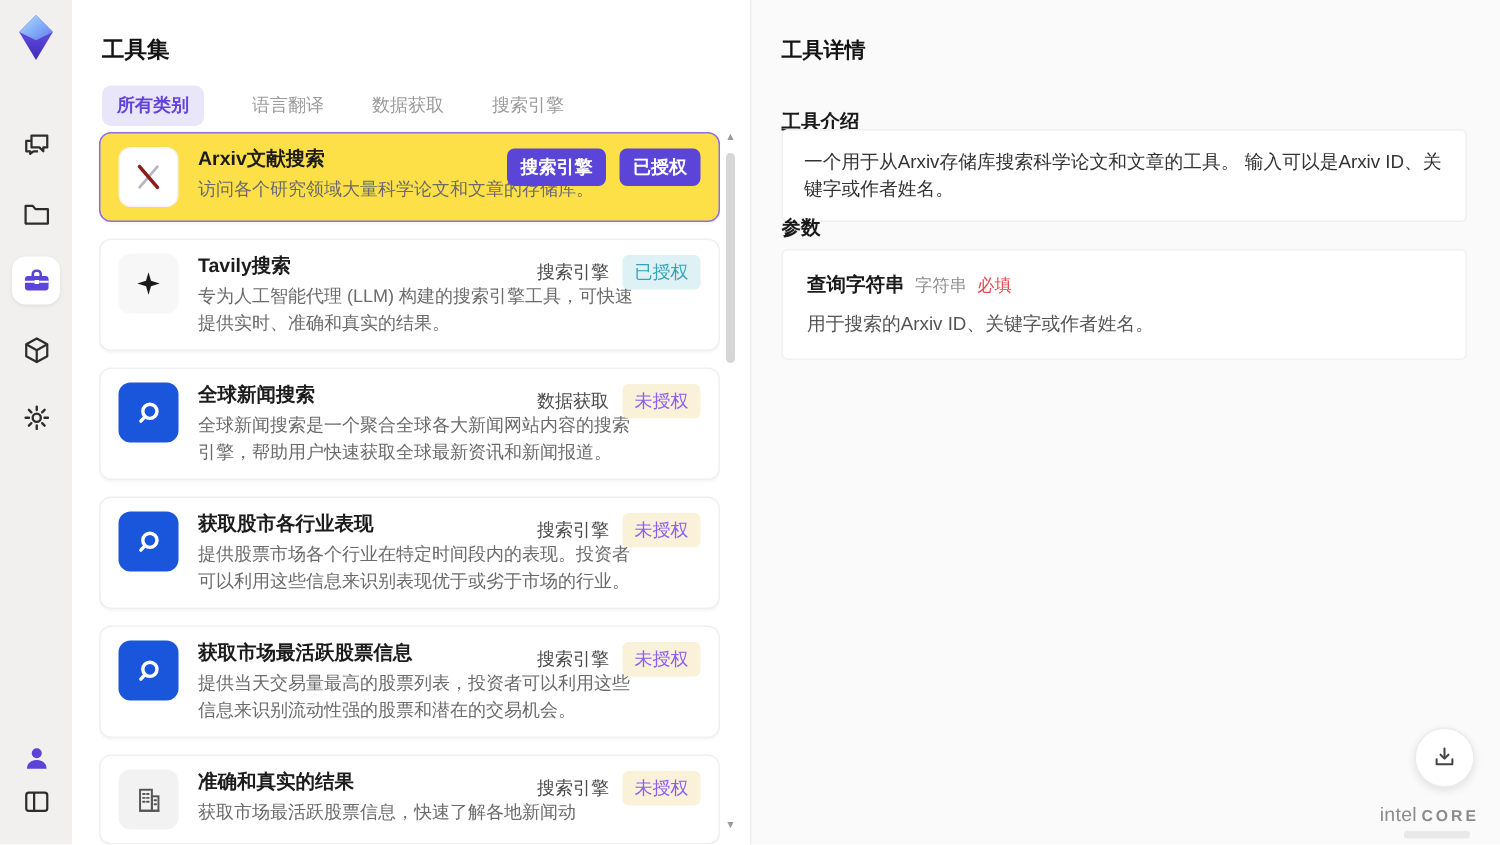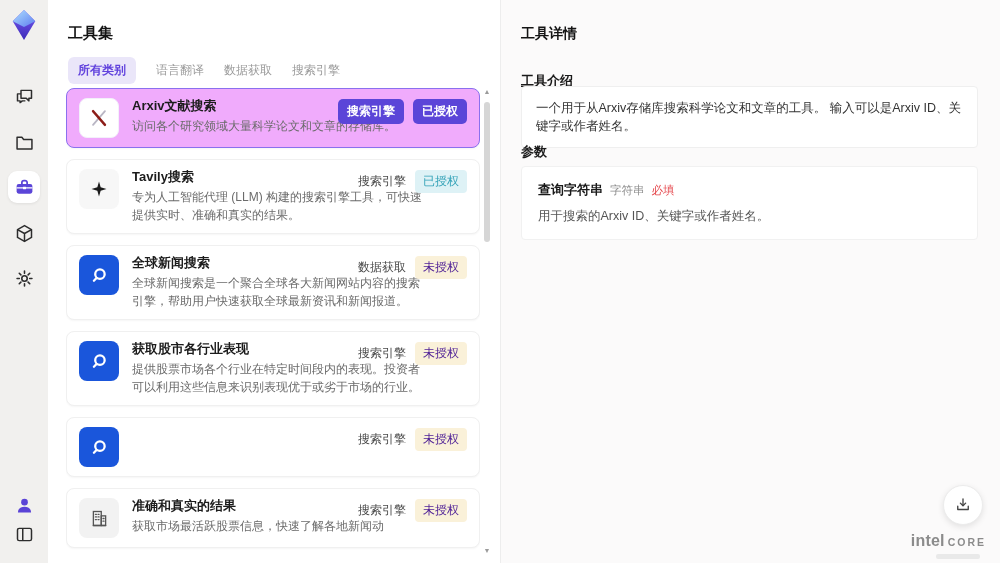--- a/index.html
+++ b/index.html
@@ -11,43 +11,43 @@
   .rail { position:absolute; left:0; top:0; width:48px; height:563px; background:#f1f0ee; z-index:5; }
   .rail-logo { position:absolute; top:8px; left:9px; width:30px; height:34px; }
   .rail-btn { position:absolute; left:8px; width:32px; height:32px; display:flex; align-items:center; justify-content:center;
     border-radius:9px; cursor:pointer; }
   .rail-btn svg { width:21px; height:21px; }
   .rail-btn.active { background:#ffffff; box-shadow:0 1px 3px rgba(0,0,0,.08); }
 
   
   .tools-panel { position:absolute; left:48px; top:0; width:452px; height:563px; background:#ffffff; }
   .tools-title { position:absolute; left:20px; top:24px; font-size:15px; font-weight:700; color:#141414; }
-  .tabs { position:absolute; left:20px; top:57px; display:flex; align-items:center; gap:20px; }
+  .tabs { position:absolute; left:20px; top:57px; display:flex; align-items:center; gap:32px; }
   .tab { font-size:12px; color:#9b9b9b; cursor:pointer; white-space:nowrap; }
   .tab.active { background:#eae6f9; color:#6142dd; font-weight:700; padding:5px 10px; border-radius:6px; }
 
   .tool-list { position:absolute; left:18px; top:88px; width:414px; height:475px; overflow:hidden; }
   .card { position:relative; background:#fff; border:1px solid #f0f0f0; border-radius:8px;
     padding:9px 12px; margin-bottom:11px; display:flex; box-shadow:0 1px 2px rgba(0,0,0,.04); cursor:pointer; }
-  .card.selected { background:#f0abfc; border:1.5px solid #8a70ee; }
+  .card.selected { background:#fde047; border:1.5px solid #8a70ee; }
   .tool-icon { flex:0 0 40px; width:40px; height:40px; border-radius:8px; display:flex;
     align-items:center; justify-content:center; margin-right:13px; }
   .tool-icon.tile-white { background:#fff; border:1px solid #f3f0fa; }
   .tool-icon.tile-light { background:#f7f7f7; }
   .tool-icon.tile-blue  { background:#1a56db; }
   .tool-icon.tile-gray  { background:#f2f2f2; }
   .tool-body { max-width:292px; }
   .tool-name { font-size:13px; font-weight:700; color:#1c1c1c; line-height:16px; }
   .tool-desc { font-size:12px; color:#6b6b6b; line-height:17.5px; margin-top:4px; }
   .tool-badges { position:absolute; top:10px; right:12px; display:flex; align-items:center; gap:9px; }
   .badge { font-size:12px; white-space:nowrap; }
   .badge.cat-plain { color:#4a4a4a; }
   .badge.filled-purple { background:#5b45d8; color:#fff; padding:4px 9px; border-radius:5px; font-weight:600; }
   .badge.auth-cyan { background:#def2f6; color:#35a3b8; padding:3px 8px; border-radius:4px; }
-  .badge.auth-yellow { background:#faf1d9; color:#4c1d95; padding:3px 8px; border-radius:4px; }
+  .badge.auth-yellow { background:#faf1d9; color:#8b5cf6; padding:3px 8px; border-radius:4px; }
 
   .vscroll { position:absolute; right:8px; top:88px; bottom:8px; width:10px; }
   .vscroll .arrow { position:absolute; left:0; width:10px; text-align:center; font-size:7px; color:#9b9b9b; line-height:8px; }
   .vscroll .thumb { position:absolute; left:2px; top:14px; width:6px; height:140px; background:#d6d6d6; border-radius:3px; }
 
   
   .details-panel { position:absolute; left:500px; top:0; width:500px; height:563px;
     background:#fbfafa; border-left:1px solid #ededed; }
   .details-title { position:absolute; left:20px; top:25px; font-size:14px; font-weight:700; color:#141414; }
   .section-h { position:absolute; left:20px; font-size:13px; font-weight:700; color:#1a1a1a; }
@@ -61,21 +61,21 @@
   .param-name { font-size:13px; font-weight:700; color:#1a1a1a; }
   .param-type { font-size:11.5px; color:#8d8d8d; }
   .param-required { font-size:11.5px; color:#e5484d; }
   .param-desc { margin-top:9px; font-size:12.5px; color:#555; }
 
   
   .download-fab { position:absolute; right:17px; bottom:38px; width:40px; height:40px; border-radius:50%;
     background:#fff; border:1px solid #ececec; box-shadow:0 2px 6px rgba(0,0,0,.10);
     display:flex; align-items:center; justify-content:center; cursor:pointer; }
   .intel-brand { position:absolute; right:14px; bottom:13px; color:#8b8b8b; display:flex; align-items:baseline; gap:3px; }
-  .intel-word { font-size:16px; font-weight:700; letter-spacing:.2px; }
+  .intel-word { font-size:13px; font-weight:400; letter-spacing:.2px; }
   .core-word { font-size:10.5px; letter-spacing:2px; font-weight:700;text-align:center; }
   .brand-decor { position:absolute; right:20px; bottom:4px; width:44px; height:5px; background:#e9e9e9; border-radius:2px; }
 </style>
 </head>
 <body>
 
 <div class="app">
 
   <div class="rail">
     <div class="rail-logo">
@@ -215,20 +215,24 @@
     </div>
   </div>
 
   <div class="card">
     <div class="tool-icon tile-blue">
             <svg viewBox="0 0 24 24" width="21" height="21" fill="none" stroke="#fff" stroke-linecap="round">
               <circle cx="12.5" cy="10.5" r="5.4" stroke-width="2.6"></circle>
               <path d="M8.6 14.8L5.6 18" stroke-width="2.6"></path>
             </svg>
           </div>
+    <div class="tool-body">
+      <div class="tool-name">获取市场最活跃股票信息</div>
+      <div class="tool-desc">提供当天交易量最高的股票列表，投资者可以利用这些信息来识别流动性强的股票和潜在的交易机会。</div>
+    </div>
     <div class="tool-badges">
       <span class="badge cat-plain">搜索引擎</span>
       <span class="badge auth-yellow">未授权</span>
     </div>
   </div>
 
   <div class="card">
     <div class="tool-icon tile-gray">
             <svg viewBox="0 0 24 24" width="21" height="21" fill="none" stroke="#555" stroke-width="1.5">
               <rect x="5" y="4" width="9" height="16"></rect>

